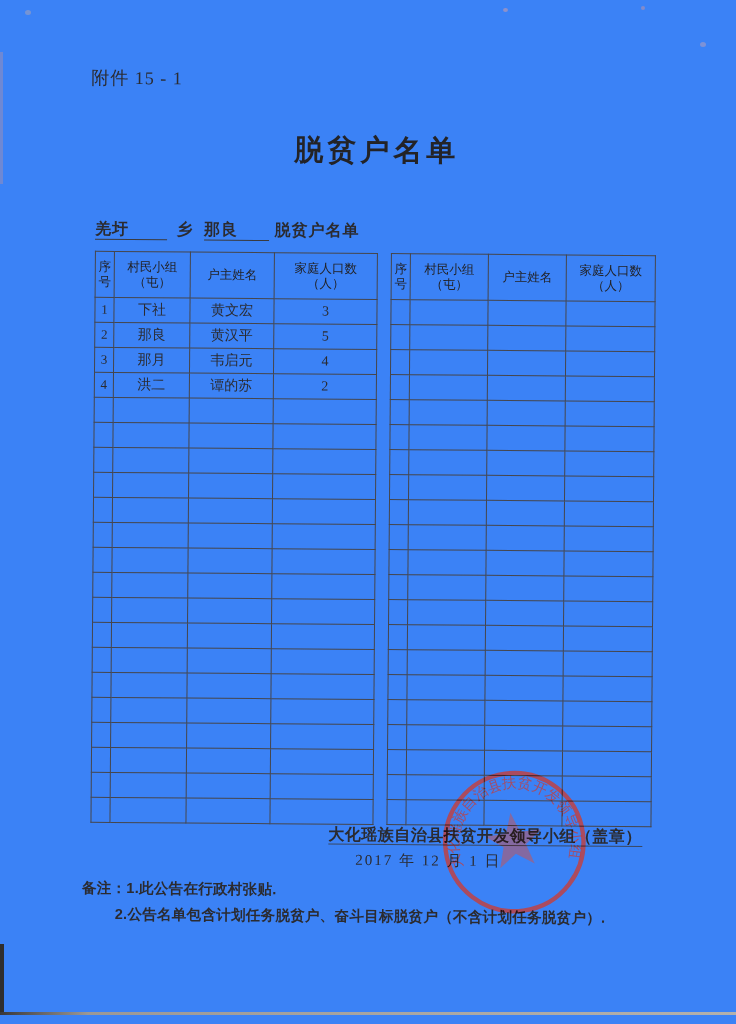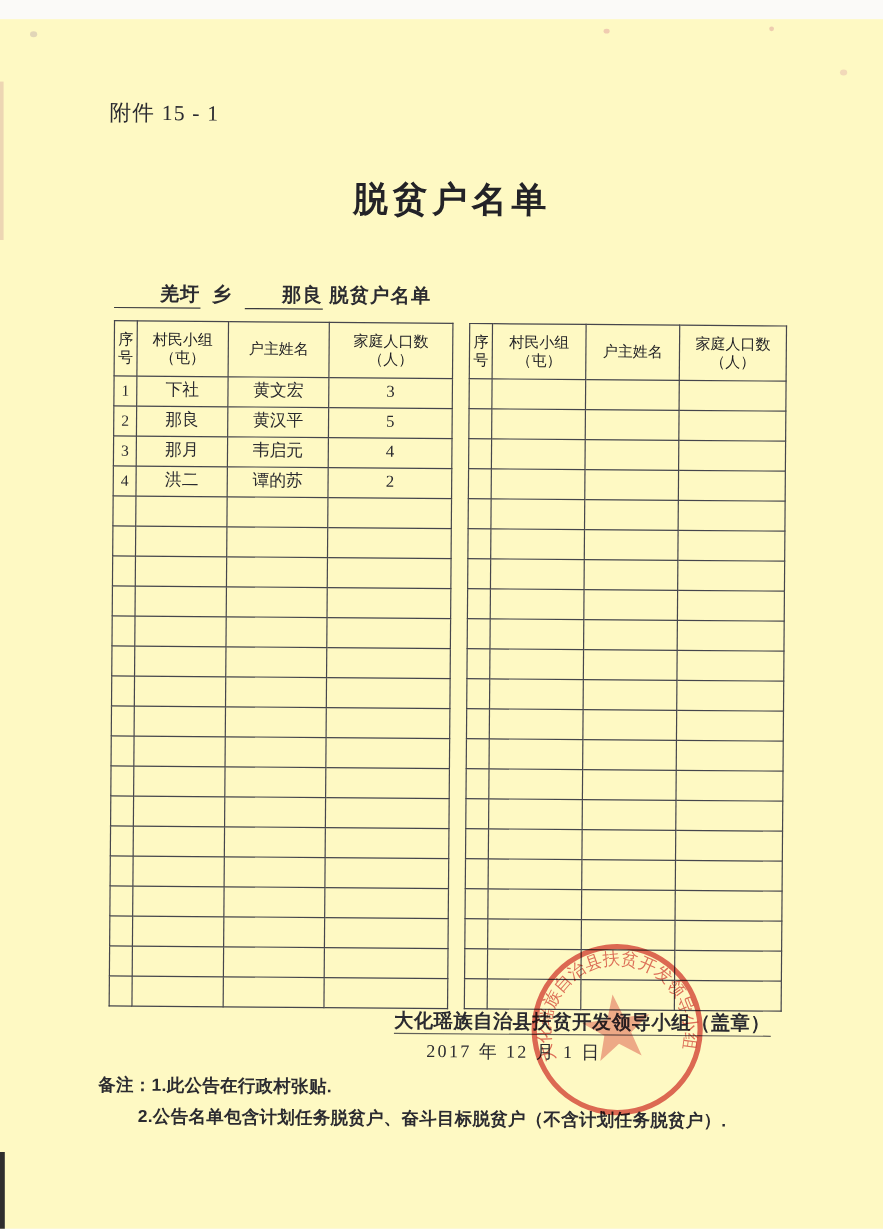--- a/index.html
+++ b/index.html
@@ -2,38 +2,38 @@
 <html><head>
 <meta charset="utf-8">
 <style>
   html,body{margin:0;padding:0;}
   body{
     width:736px;height:1024px;overflow:hidden;position:relative;
     background:#fbfaf8;
     font-family:"Liberation Sans",sans-serif;
     color:#2b2b30;
   }
-  .sheet{position:absolute;inset:0;background:#fef9c3;margin-top:16px;}
+  .sheet{position:absolute;inset:0;background:#3b82f6;}
   .tilt{position:absolute;inset:0;transform:rotate(.45deg);transform-origin:380px 500px;}
 
   .attachment{
     position:absolute;left:88px;top:68px;
     font-family:"Liberation Serif",serif;font-size:18px;letter-spacing:1px;
   }
   .title{
     position:absolute;left:0;width:100%;top:131px;text-align:center;
     font-family:"Liberation Serif",serif;font-weight:bold;font-size:29px;
     letter-spacing:4px;text-indent:12px;color:#232327;
   }
   .org-line{
     position:absolute;left:93px;top:221px;
     font-size:16px;font-weight:bold;letter-spacing:1px;white-space:nowrap;
   }
   .org-line .u{
-    display:inline-block;text-align:right;
+    display:inline-block;text-align:left;
     border-bottom:1.5px solid #3a3a3e;line-height:20px;
   }
   .org-line .u1{width:72px;}
   .org-line .u2{width:65px;margin-left:5px;}
   .org-line .mid{margin-left:4px;}
 
   .tables{position:absolute;left:93px;top:253px;display:flex;gap:13px;}
   table{border-collapse:collapse;table-layout:fixed;}
   th,td{border:1.5px solid #46464c;overflow:hidden;}
   th{

